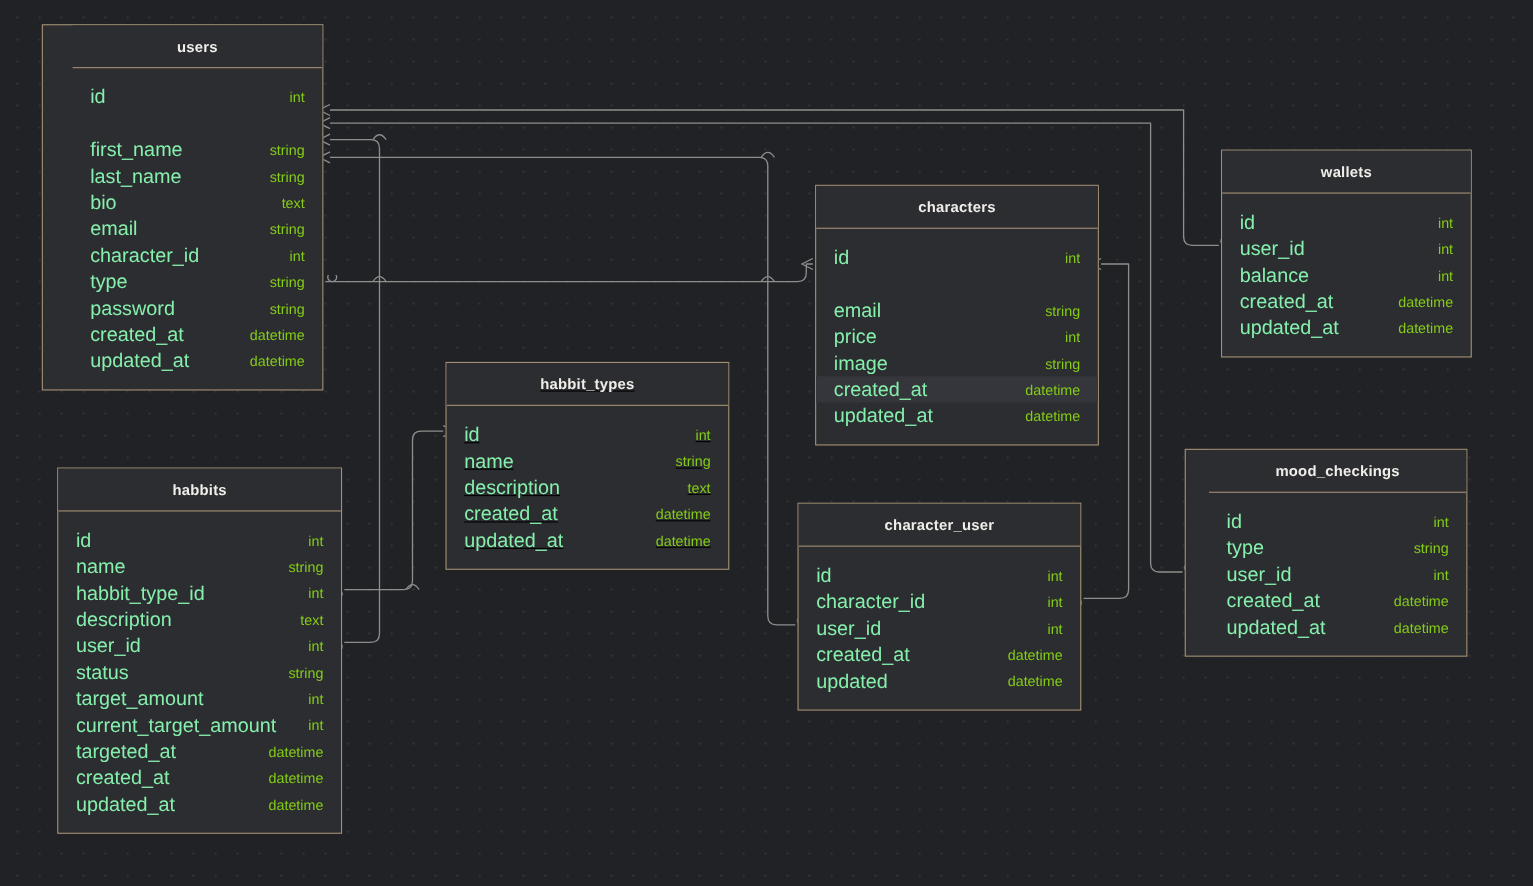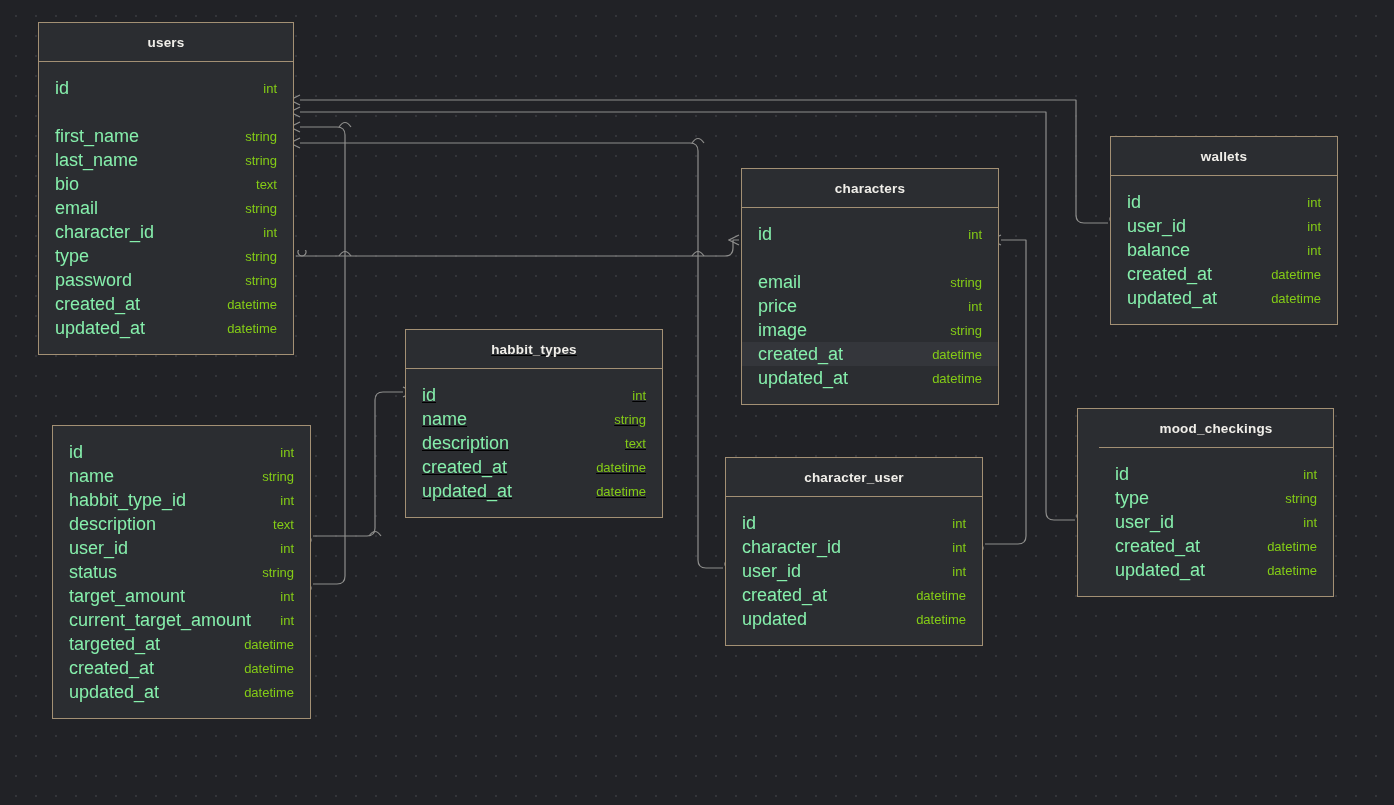--- a/index.html
+++ b/index.html
@@ -123,21 +123,21 @@
       <path marker-start="url(#crow)" marker-end="url(#one)" d="M 403,392 L 383,392 Q 375,392 375,400 L 375,528 Q 375,536 367,536 L 313,536"></path>
 
       <path d="M 339,127 Q 345,118 351,127" stroke="#8e8e8c"></path>
       <path d="M 692,143 Q 698,134 704,143" stroke="#8e8e8c"></path>
       <path d="M 339,256 Q 345,247 351,256" stroke="#8e8e8c"></path>
       <path d="M 692,256 Q 698,247 704,256" stroke="#8e8e8c"></path>
       <path d="M 369,536 Q 375,527 381,536" stroke="#8e8e8c"></path>
     </g>
   </svg>
 
-<div class="table-node" style="left: 38px; top: 22px; width: 256px;">
+<div class="table-node" style="left: 38px; top: 22px; width: 256px; padding-left: 27px;">
       <div class="table-header">
         <span class="table-title">users</span>
       </div>
       <div class="table-body">
         <div class="field-row spaced">
           <span class="field-name">id</span>
           <span class="field-type">int</span>
         </div>
         <div class="field-row">
           <span class="field-name">first_name</span>
@@ -171,20 +171,23 @@
           <span class="field-name">created_at</span>
           <span class="field-type">datetime</span>
         </div>
         <div class="field-row">
           <span class="field-name">updated_at</span>
           <span class="field-type">datetime</span>
         </div>
       </div>
     </div>
     <div class="table-node" style="left: 52px; top: 425px; width: 259px;">
+      <div class="table-header">
+        <span class="table-title">habbits</span>
+      </div>
       <div class="table-body">
         <div class="field-row">
           <span class="field-name">id</span>
           <span class="field-type">int</span>
         </div>
         <div class="field-row">
           <span class="field-name">name</span>
           <span class="field-type">string</span>
         </div>
         <div class="field-row">

